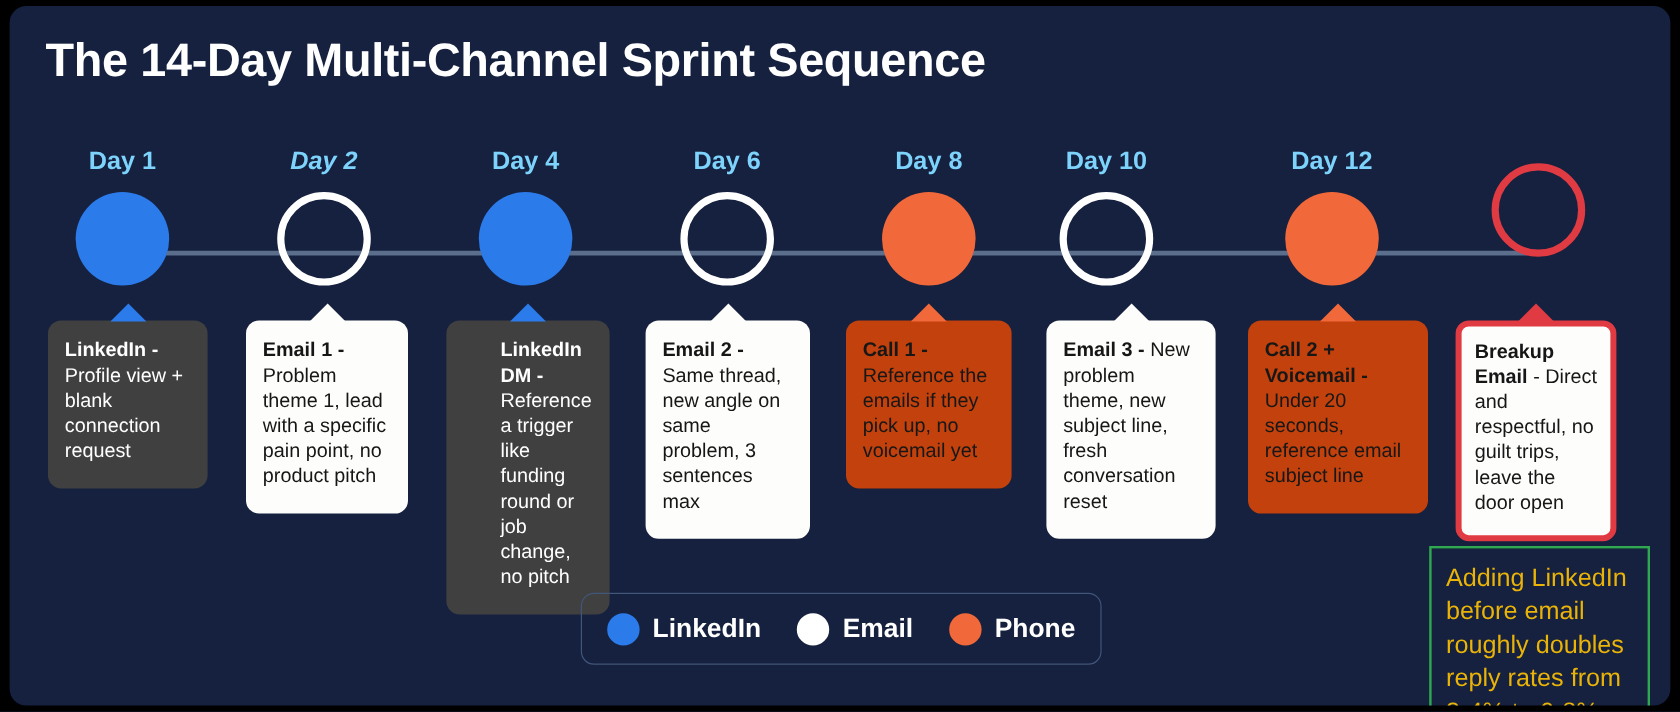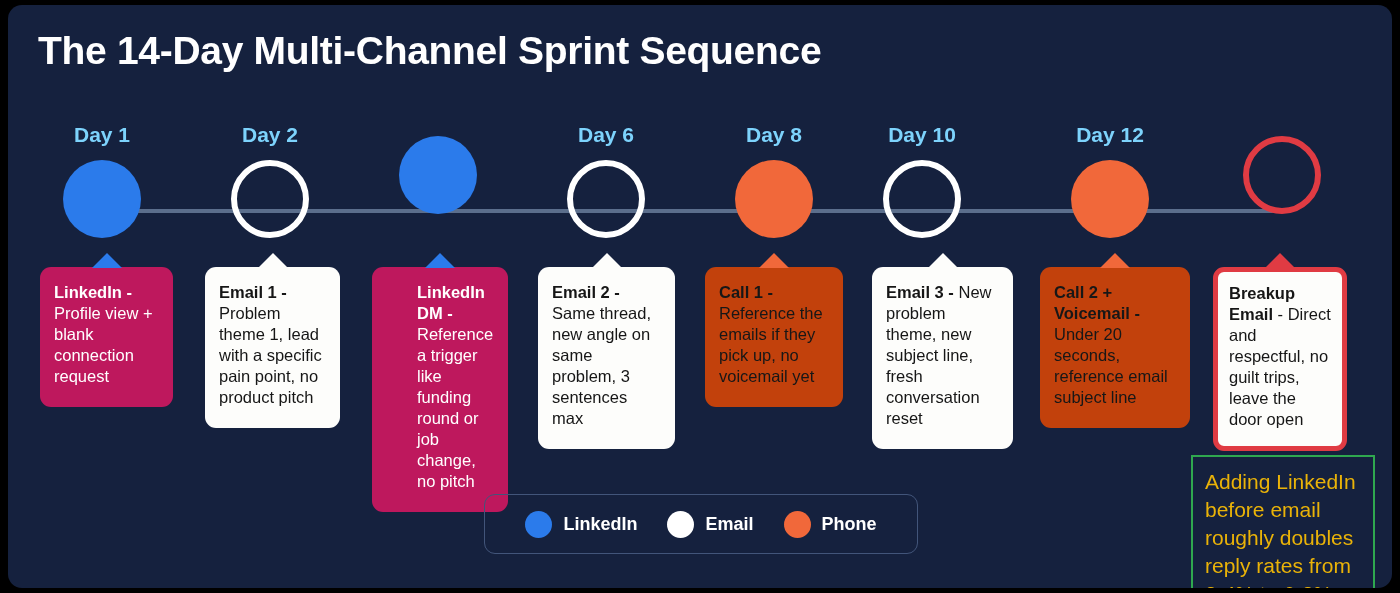--- a/index.html
+++ b/index.html
@@ -94,21 +94,21 @@
     position: absolute;
     top: -14px;
     left: 50%;
     transform: translateX(-50%);
     width: 0; height: 0;
     border-left: 15px solid transparent;
     border-right: 15px solid transparent;
   }
   .card .lead { font-weight: bold; }
 
-  .card.blue   { background: #be185d; color: #ffffff; }
+  .card.blue   { background: #404040; color: #ffffff; }
   .card.blue   .tail { border-bottom: 15px solid #2b7beb; }
   .card.white  { background: #fdfdfb; color: #161616; }
   .card.white  .tail { border-bottom: 15px solid #fdfdfb; }
   .card.orange { background: #c2410c; color: #171717; }
   .card.orange .tail { border-bottom: 15px solid #f1683a; }
   .card.outlined-red {
     background: #fdfdfb;
     color: #161616;
     border: 5px solid #e03b43;
     padding: 11px 11px 16px 11px;
@@ -127,21 +127,21 @@
     height: 60px;
     border: 1px solid #42557a;
     border-radius: 11px;
     display: flex;
     align-items: center;
     justify-content: center;
     gap: 30px;
   }
   .legend-item { display: flex; align-items: center; gap: 11px; }
   .swatch { width: 27px; height: 27px; border-radius: 50%; }
-  .legend-text { font-size: 18px; font-weight: bold; color: #ffffff; }
+  .legend-text { font-size: 22px; font-weight: bold; color: #ffffff; }
 
   
   .callout {
     position: absolute;
     left: 1183px;
     top: 450px;
     width: 184px;
     border: 2px solid #2fa84f;
     border-radius: 0;
     padding: 11px 12px;
@@ -157,25 +157,26 @@
 
   <div class="title">The 14-Day Multi-Channel Sprint Sequence</div>
 
   <div class="timeline">
     <div class="rail"></div>
     <div id="nodes">
         <div class="node-col" style="left: 19px;">
           <div class="day-label">Day 1</div>
           <div class="node filled-blue"></div>
         </div>
-        <div class="node-col" style="left: 187px;">
+        <div class="node-col" style="left: 187px; font-style: italic;">
           <div class="day-label">Day 2</div>
           <div class="node ring-white"></div>
         </div>
         <div class="node-col" style="left: 355px;">
+          <div class="day-label">Day 4</div>
           <div class="node filled-blue"></div>
         </div>
         <div class="node-col" style="left: 523px;">
           <div class="day-label">Day 6</div>
           <div class="node ring-white"></div>
         </div>
         <div class="node-col" style="left: 691px;">
           <div class="day-label">Day 8</div>
           <div class="node filled-orange"></div>
         </div>

